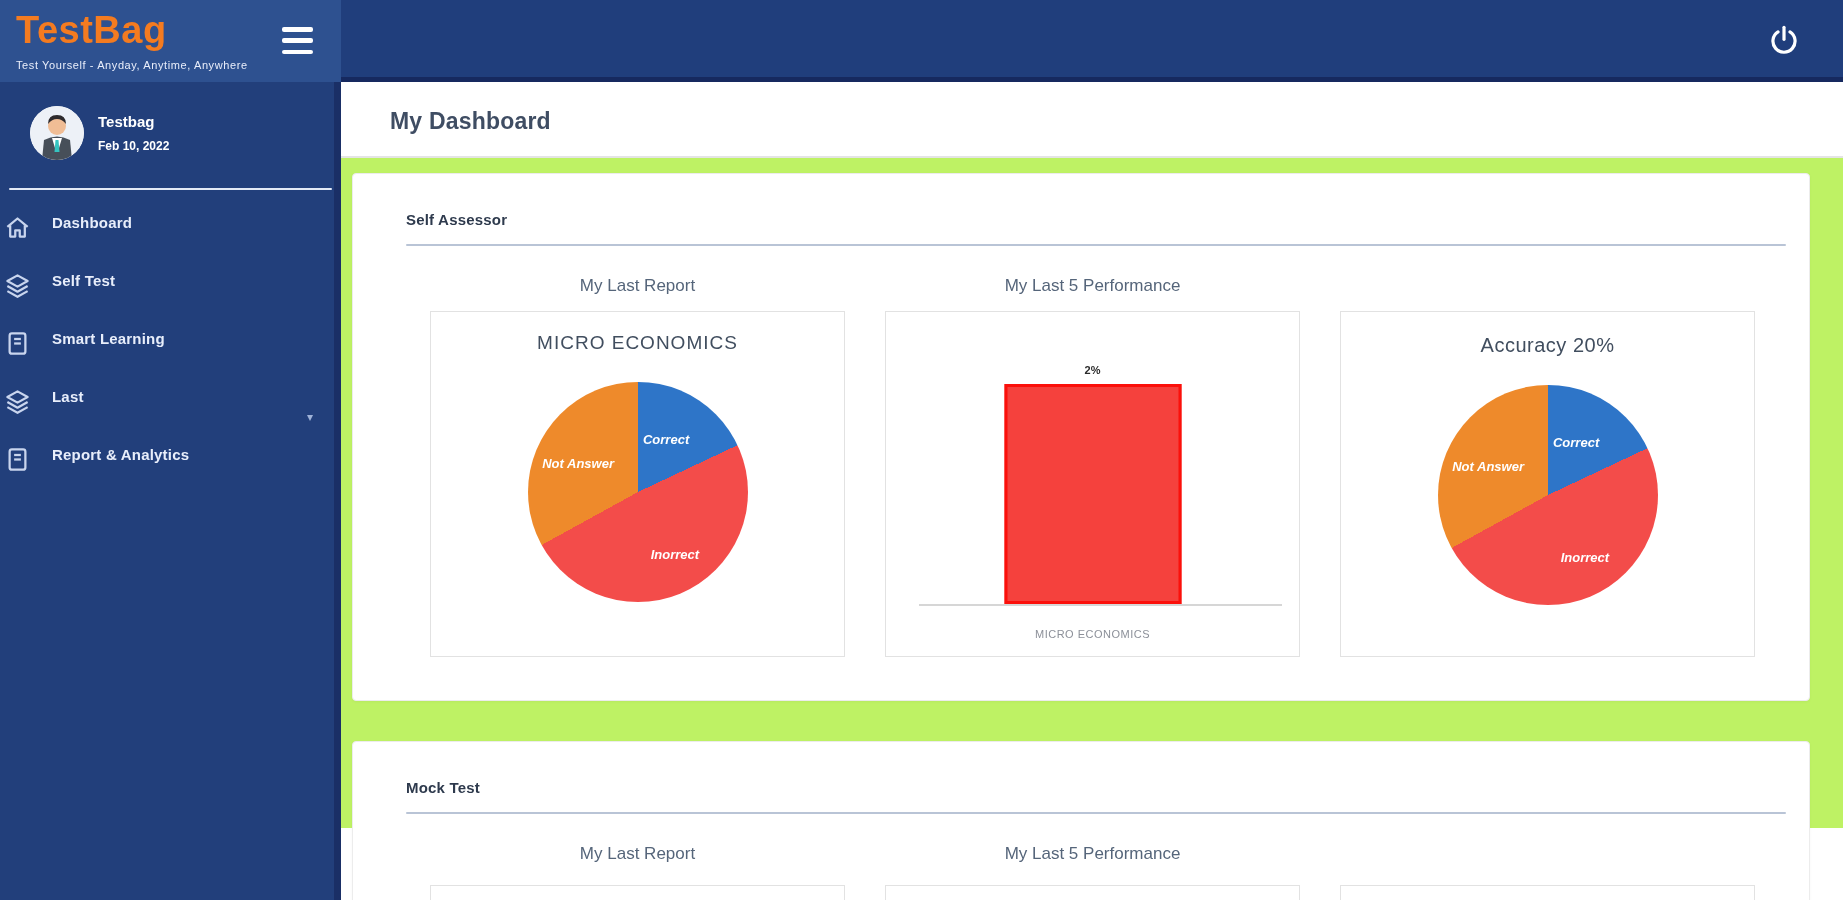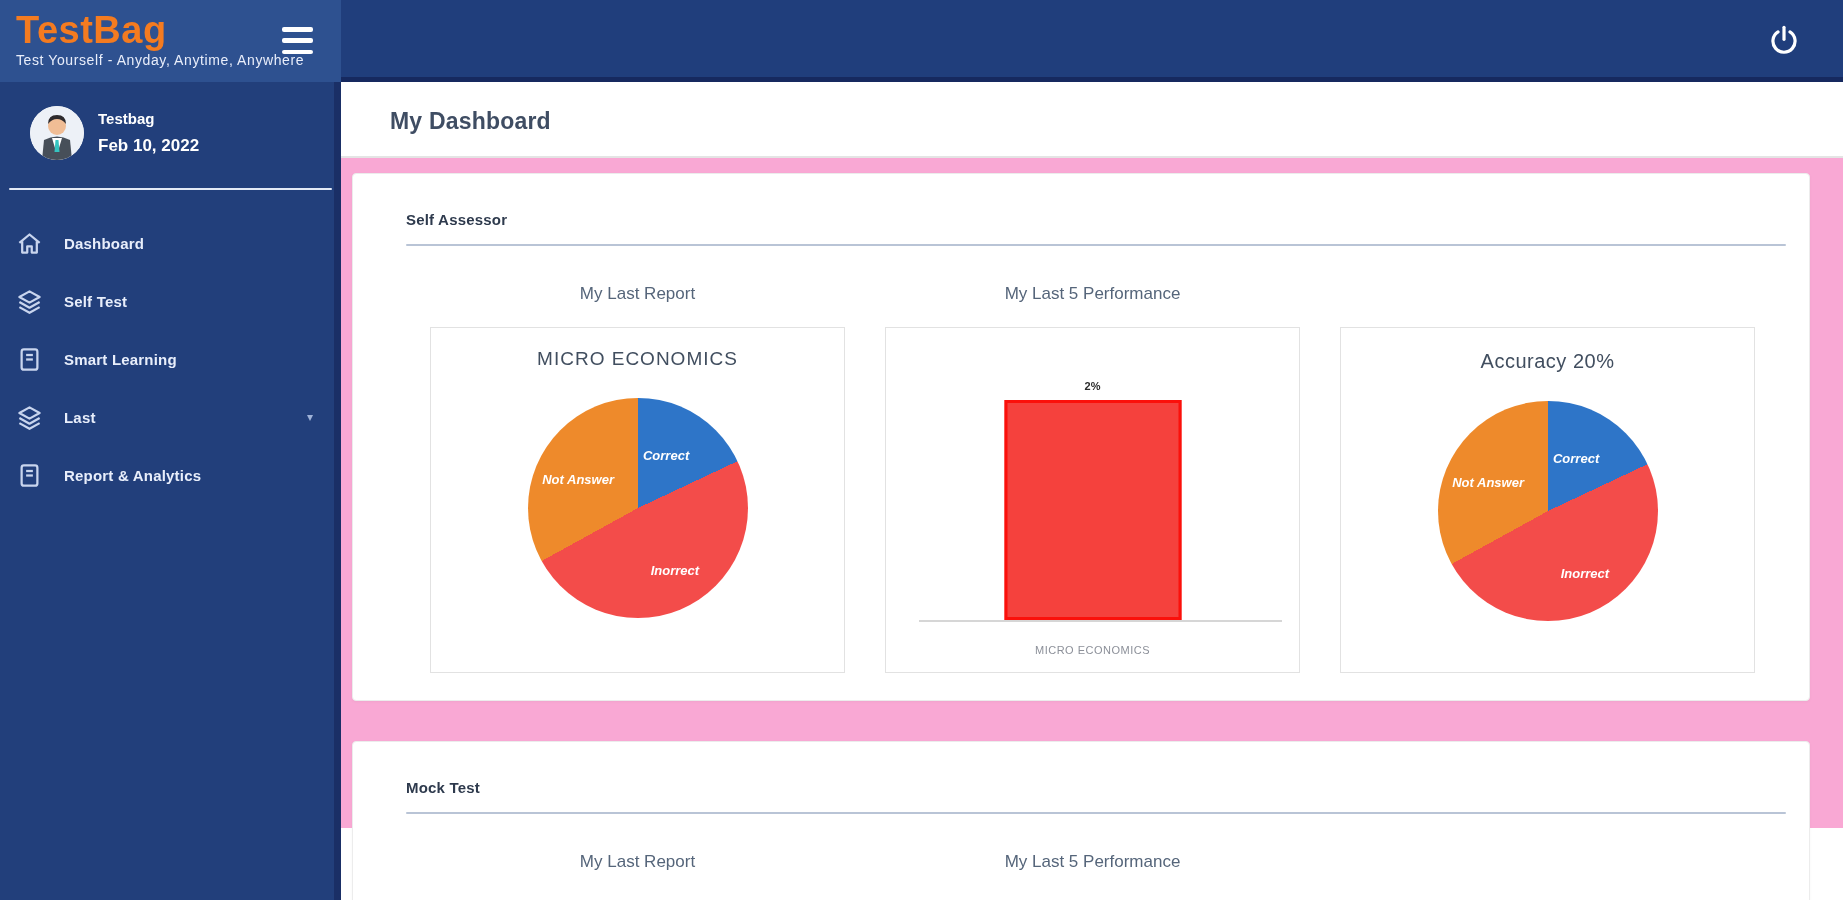--- a/index.html
+++ b/index.html
@@ -8,65 +8,65 @@
   .app { position:relative; width:1843px; height:828px; }
 
   
   .sidebar { position:absolute; left:0; top:0; width:341px; height:900px;
     background:#223f7b; z-index:5; }
   .sidebar::after { content:""; position:absolute; right:0; top:82px; bottom:0;
     width:7px; background:#1a2f66; }
   .logo-block { height:82px; background:#2e5190; position:relative;
     padding:10px 0 0 16px; }
   .logo-text { color:#f47b20; font-size:38px; font-weight:bold; letter-spacing:.5px; line-height:40px; }
-  .tagline { color:#e9eefb; font-size:14px; letter-spacing:.6px; margin-top:2px; }
+  .tagline { color:#e9eefb; font-size:11px; letter-spacing:.6px; margin-top:9px; }
   .hamburger { position:absolute; right:28px; top:27px; width:31px; height:27px;
     display:flex; flex-direction:column; justify-content:space-between; cursor:pointer; }
   .hamburger span { display:block; height:4.5px; background:#fff; border-radius:2px; }
 
   .profile { display:flex; align-items:center; padding:24px 0 20px 30px; }
   .avatar { width:54px; height:54px; border-radius:50%; background:#eef2f7; overflow:hidden;
     flex:0 0 54px; }
   .profile-meta { margin-left:14px; color:#fff; }
   .profile-name { font-size:15px; font-weight:bold; }
-  .profile-date { font-size:17px; font-weight:bold; margin-top:9px; }
+  .profile-date { font-size:12px; font-weight:bold; margin-top:9px; }
   .profile-divider { height:2px; background:#e3eaf6; margin:8px 9px 0 9px; border-radius:1px; }
 
   .menu { padding-top:24px; }
-  .menu-item { position:relative; height:58px; display:flex; align-items:center;
-    padding-left:16px; cursor:pointer; color:#e8eefb; }
+  .menu-item { position:relative; height:58px; display:flex; 
+    padding-left:4px; cursor:pointer; color:#e8eefb; }
   .menu-icon { width:27px; height:27px; flex:0 0 27px; color:#c9d5ee; }
   .menu-icon svg { width:100%; height:100%; }
   .menu-label { margin-left:21px; font-size:15px; font-weight:bold; letter-spacing:.2px; }
   .menu-caret { position:absolute; right:28px; top:50%; transform:translateY(-50%);
     color:#9fb2d8; font-size:12px; }
 
   
   .topbar { position:absolute; left:341px; top:0; right:0; height:82px;
     background:#203e7c; border-bottom:5px solid #16295f; }
   .power-btn { position:absolute; right:43px; top:24px; width:32px; height:32px;
     cursor:pointer; color:#fff; }
   .power-btn svg { width:100%; height:100%; }
 
   
-  .main { position:absolute; left:341px; top:87px; right:0; bottom:0; background:#f9a8d4; }
+  .main { position:absolute; left:341px; top:87px; right:0; bottom:0; background:#bef264; }
   .page-header { height:71px; display:flex; align-items:center; padding-left:49px;
     border-bottom:2px solid #e4e4e4; background:#fff; }
   .page-title { font-size:23px; font-weight:bold; color:#3f4d63; letter-spacing:.2px; }
 
   .content { padding:15px 33px 0 11px; }
   .card { background:#fff; border:1px solid #ececec; border-radius:4px;
     box-shadow:0 1px 3px rgba(0,0,0,.04); }
   .card-self { height:528px; }
   .card-mock { height:240px; margin-top:40px; }
   .card-title { font-size:15px; font-weight:bold; color:#2e3a4d; letter-spacing:.2px;
     padding:37px 0 0 53px; }
   .card-divider { height:2px; background:#b9c4d6; margin:16px 23px 0 53px; border-radius:1px; }
 
-  .col-row { display:flex; gap:40px; padding:12px 49px 0 77px; }
+  .col-row { display:flex; gap:40px; padding:4px 49px 0 77px; }
   .col { width:415px; }
   .col-heading { text-align:center; font-size:17px; color:#55657a; padding:26px 0 14px 0; height:57px; }
 
   .panel { width:415px; height:346px; background:#fff; border:1px solid #e2e2e2;
     display:flex; flex-direction:column; align-items:center; }
   .panel-title { font-size:19px; color:#414e5f; letter-spacing:1px; margin-top:20px; }
   .panel-title-accuracy { font-size:20px; color:#414e5f; letter-spacing:.5px; margin-top:22px; }
 
   
   .pie-wrap { position:relative; width:220px; height:220px; margin-top:28px; }

